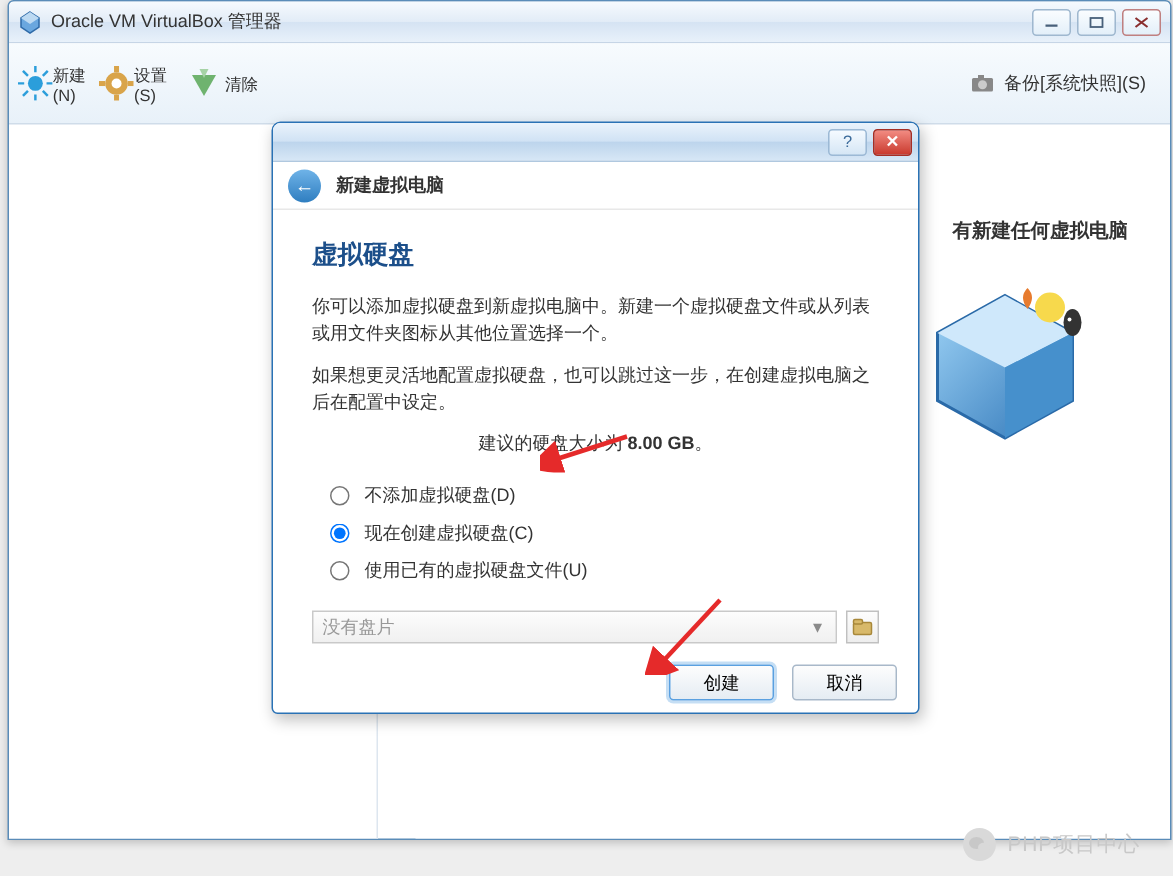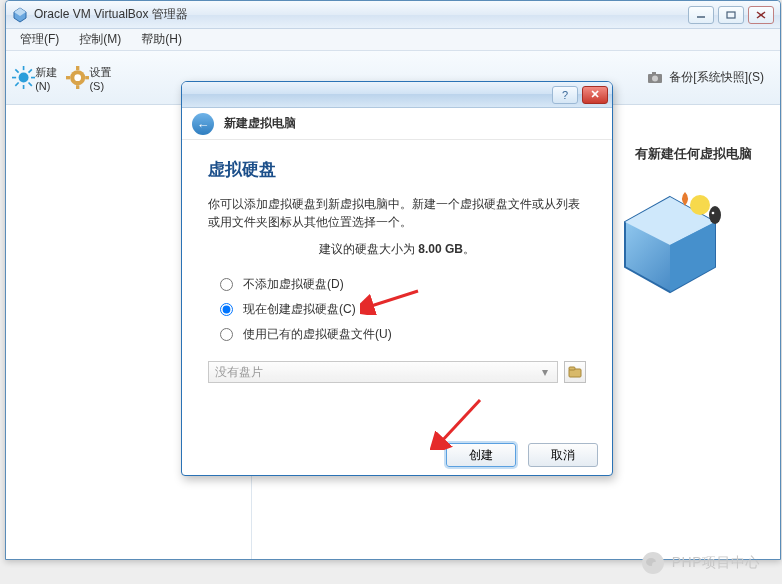--- a/index.html
+++ b/index.html
@@ -99,25 +99,20 @@
         </span>
       <span class="win-btn close">
           <svg width="10" height="8">
             <line x1="1" y1="1" x2="9" y2="7" stroke="#8a2e2e" stroke-width="1.4"></line>
             <line x1="9" y1="1" x2="1" y2="7" stroke="#8a2e2e" stroke-width="1.4"></line>
           </svg>
         </span>
     </div>
   </div>
 
-  <div class="menubar">
-    <span class="menu-item">管理(F)</span>
-    <span class="menu-item">控制(M)</span>
-    <span class="menu-item">帮助(H)</span>
-  </div>
 
   <div class="toolbar">
     <div class="tool-btn">
       <span class="tool-icon">
           <svg viewBox="0 0 28 28">
             <g fill="#2b9edb">
               <circle cx="14" cy="14" r="6"></circle>
               <g stroke="#2b9edb" stroke-width="2">
                 <line x1="14" y1="0" x2="14" y2="5"></line>
                 <line x1="14" y1="23" x2="14" y2="28"></line>
@@ -140,20 +135,29 @@
             <circle cx="14" cy="14" r="4" fill="#fff"></circle>
             <g fill="#d9a44a">
               <rect x="12" y="0" width="4" height="5"></rect>
               <rect x="12" y="23" width="4" height="5"></rect>
               <rect x="0" y="12" width="5" height="4"></rect>
               <rect x="23" y="12" width="5" height="4"></rect>
             </g>
           </svg>
         </span>
       <span class="tool-label">设置(S)</span>
+    </div>
+    <div class="tool-btn">
+      <span class="tool-icon">
+          <svg viewBox="0 0 28 28">
+            <path d="M6 8 L22 8 L14 22 Z" fill="#6fb36f"></path>
+            <path d="M11 4 L17 4 L14 10 Z" fill="#a6d3a6"></path>
+          </svg>
+        </span>
+      <span class="tool-label">清除</span>
     </div>
     <div class="tool-right">
       <span class="snap-icon">
           <svg viewBox="0 0 16 16">
             <rect x="1" y="4" width="14" height="9" rx="1" fill="#888"></rect>
             <circle cx="8" cy="8.5" r="3" fill="#ccc"></circle>
             <rect x="5" y="2" width="4" height="3" fill="#888"></rect>
           </svg>
         </span>
       <span>备份[系统快照](S)</span>
@@ -194,20 +198,21 @@
     <span class="dlg-tbtn dlg-help">?</span>
     <span class="dlg-tbtn dlg-close">✕</span>
   </div>
   <div class="dlg-header">
     <span class="back-icon">←</span>
     <span class="dlg-header-title">新建虚拟电脑</span>
   </div>
   <div class="dlg-body">
     <div class="dlg-h1">虚拟硬盘</div>
     <div class="dlg-p">你可以添加虚拟硬盘到新虚拟电脑中。新建一个虚拟硬盘文件或从列表或用文件夹图标从其他位置选择一个。</div>
+    <div class="dlg-p">如果想更灵活地配置虚拟硬盘，也可以跳过这一步，在创建虚拟电脑之后在配置中设定。</div>
     <div class="recommend">
       <span>建议的硬盘大小为 </span><b>8.00 GB</b><span>。</span>
     </div>
     <div class="radios">
       <label class="radio-row">
           <input type="radio" name="hd" style="">
           <span>不添加虚拟硬盘(D)</span>
         </label>
       <label class="radio-row">
           <input type="radio" name="hd" checked="" style="">

